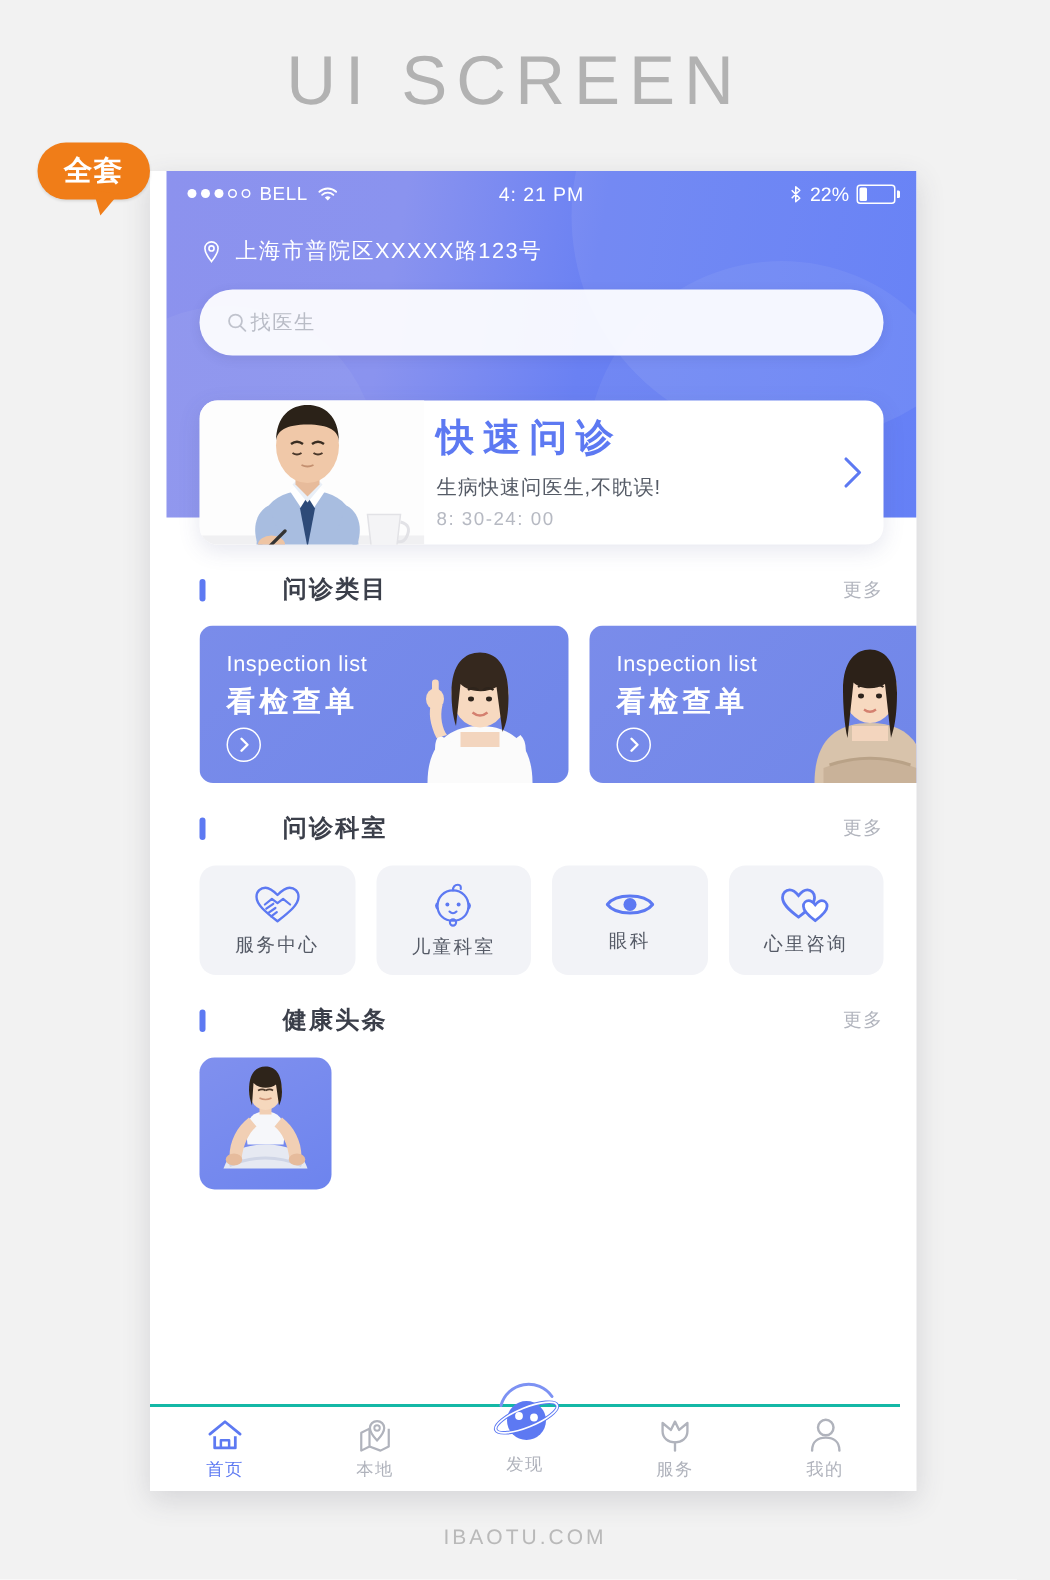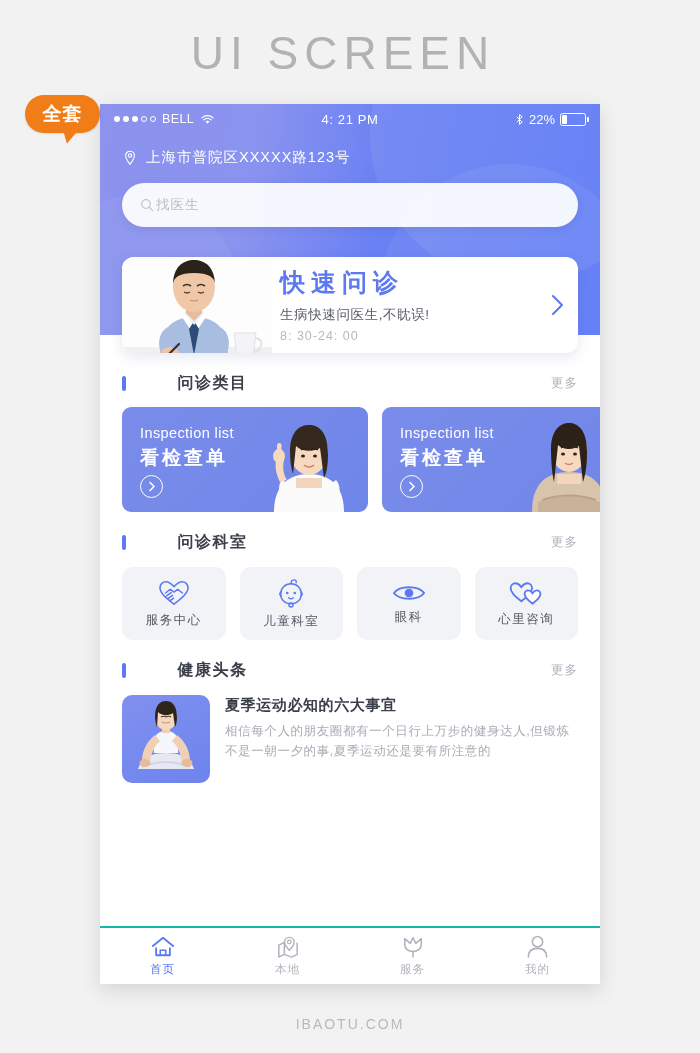--- a/index.html
+++ b/index.html
@@ -28,23 +28,24 @@
     color:#fff;font-size:19px;font-weight:bold;letter-spacing:1px;
     box-shadow:0 1px 2px rgba(0,0,0,.12);
   }
   .badge .tail{
     position:absolute;left:36px;top:33px;width:0;height:0;
     border-left:7px solid transparent;border-right:10px solid transparent;
     border-top:16px solid #f07d18;transform:rotate(8deg);
   }
   
   .phone{
-    position:absolute;left:100px;top:104px;width:500px;height:880px;
+    position:absolute;left:100px;top:114px;width:500px;height:880px;
     background:#fff;overflow:hidden;
     box-shadow:0 6px 18px rgba(60,60,80,.16);
+    padding-left:11px;
   }
   
   .header{
     position:relative;height:231px;
     background:linear-gradient(100deg,#8c92ee 0%,#8a93ef 30%,#6a81f3 55%,#5c79f6 100%);
     overflow:hidden;
   }
   .hdeco1{position:absolute;right:-70px;top:-120px;width:300px;height:300px;border-radius:50%;background:rgba(255,255,255,.07);}
   .hdeco2{position:absolute;right:-40px;top:60px;width:260px;height:260px;border-radius:50%;background:rgba(255,255,255,.06);}
   .hdeco3{position:absolute;left:-60px;top:90px;width:200px;height:200px;border-radius:50%;background:rgba(255,255,255,.05);}
@@ -388,24 +389,20 @@
         <ellipse cx="65" cy="68" rx="5.5" ry="4" fill="#e6bb9c"></ellipse>
 
         <rect x="40" y="29" width="8" height="9" fill="#f1cfb4"></rect>
         <ellipse cx="44" cy="22" rx="11" ry="13" fill="#f6d8bd"></ellipse>
         <path d="M33 22 C33 10 38 6 44 6 C50 6 55 10 55 23 C55 27 54 30 53 32 L51 18 C47 21 40 21 36 17 L35 32 C34 29 33 26 33 22 Z" fill="#2e241a"></path>
         <path d="M39 22 q3 -1.5 5 0" stroke="#4a382a" stroke-width="1.1" fill="none"></path>
         <path d="M44 22 q3 -1.5 5 0" stroke="#4a382a" stroke-width="1.1" fill="none"></path>
         <path d="M40 27 q4 2 8 0" stroke="#cf9578" stroke-width="1.1" fill="none"></path>
       </svg>
     </div>
-    <div class="news-body">
-      <div class="news-title">夏季运动必知的六大事宜</div>
-      <div class="news-desc">相信每个人的朋友圈都有一个日行上万步的健身达人,但锻炼不是一朝一夕的事,夏季运动还是要有所注意的</div>
-    </div>
   </div>
 
   <div class="tabbar">
 
     <div class="tab active">
       <svg width="24" height="22" viewBox="0 0 26 24">
         <path d="M2 11 L13 2 L24 11" fill="none" stroke="#5d79f2" stroke-width="2" stroke-linecap="round" stroke-linejoin="round"></path>
         <path d="M5.5 12.5 V21 h15 V12.5" fill="none" stroke="#5d79f2" stroke-width="2" stroke-linejoin="round"></path>
         <path d="M10 21 V15.5 h6 V21" fill="none" stroke="#5d79f2" stroke-width="1.8" stroke-linejoin="round"></path>
       </svg>
@@ -415,20 +412,31 @@
     <div class="tab">
       <svg width="24" height="22" viewBox="0 0 26 24">
         <path d="M3 10 L9 7 V20 L3 23 Z" fill="none" stroke="#b0b3bc" stroke-width="1.6" stroke-linejoin="round"></path>
         <path d="M9 20 L17 23 L23 20 V7" fill="none" stroke="#b0b3bc" stroke-width="1.6" stroke-linejoin="round"></path>
         <path d="M14.5 1.5 c-3 0-5.2 2.3-5.2 5.1 0 3.7 5.2 9 5.2 9 s5.2-5.3 5.2-9 c0-2.8-2.2-5.1-5.2-5.1z" fill="#fff" stroke="#b0b3bc" stroke-width="1.6"></path>
         <circle cx="14.5" cy="6.6" r="2" fill="none" stroke="#b0b3bc" stroke-width="1.4"></circle>
       </svg>
       <div class="tab-label">本地</div>
     </div>
 
+    <div class="tab tab-center">
+      <svg class="planet" viewBox="0 0 52 52">
+        <path d="M10 20 A19 19 0 0 1 44 14" fill="none" stroke="#7d92f3" stroke-width="2" stroke-linecap="round"></path>
+        <circle cx="27" cy="30" r="13" fill="#5d79f2"></circle>
+        <ellipse cx="27" cy="28" rx="22" ry="6.5" transform="rotate(-22 27 28)" fill="none" stroke="#5d79f2" stroke-width="2.4"></ellipse>
+        <ellipse cx="27" cy="28" rx="22" ry="6.5" transform="rotate(-22 27 28)" fill="none" stroke="#fff" stroke-width="1.1"></ellipse>
+        <circle cx="22" cy="27" r="2.6" fill="#fff"></circle>
+        <circle cx="32" cy="28" r="2.6" fill="#fff"></circle>
+      </svg>
+      <div class="tab-label">发现</div>
+    </div>
 
     <div class="tab">
       <svg width="24" height="23" viewBox="0 0 26 25">
         <path d="M4 4 L4 10 C4 15 8 18 13 18 C18 18 22 15 22 10 L22 4 L16 9 L13 3 L10 9 Z" fill="none" stroke="#b0b3bc" stroke-width="1.7" stroke-linejoin="round"></path>
         <line x1="13" y1="18" x2="13" y2="24" stroke="#b0b3bc" stroke-width="1.7" stroke-linecap="round"></line>
       </svg>
       <div class="tab-label">服务</div>
     </div>
 
     <div class="tab">

